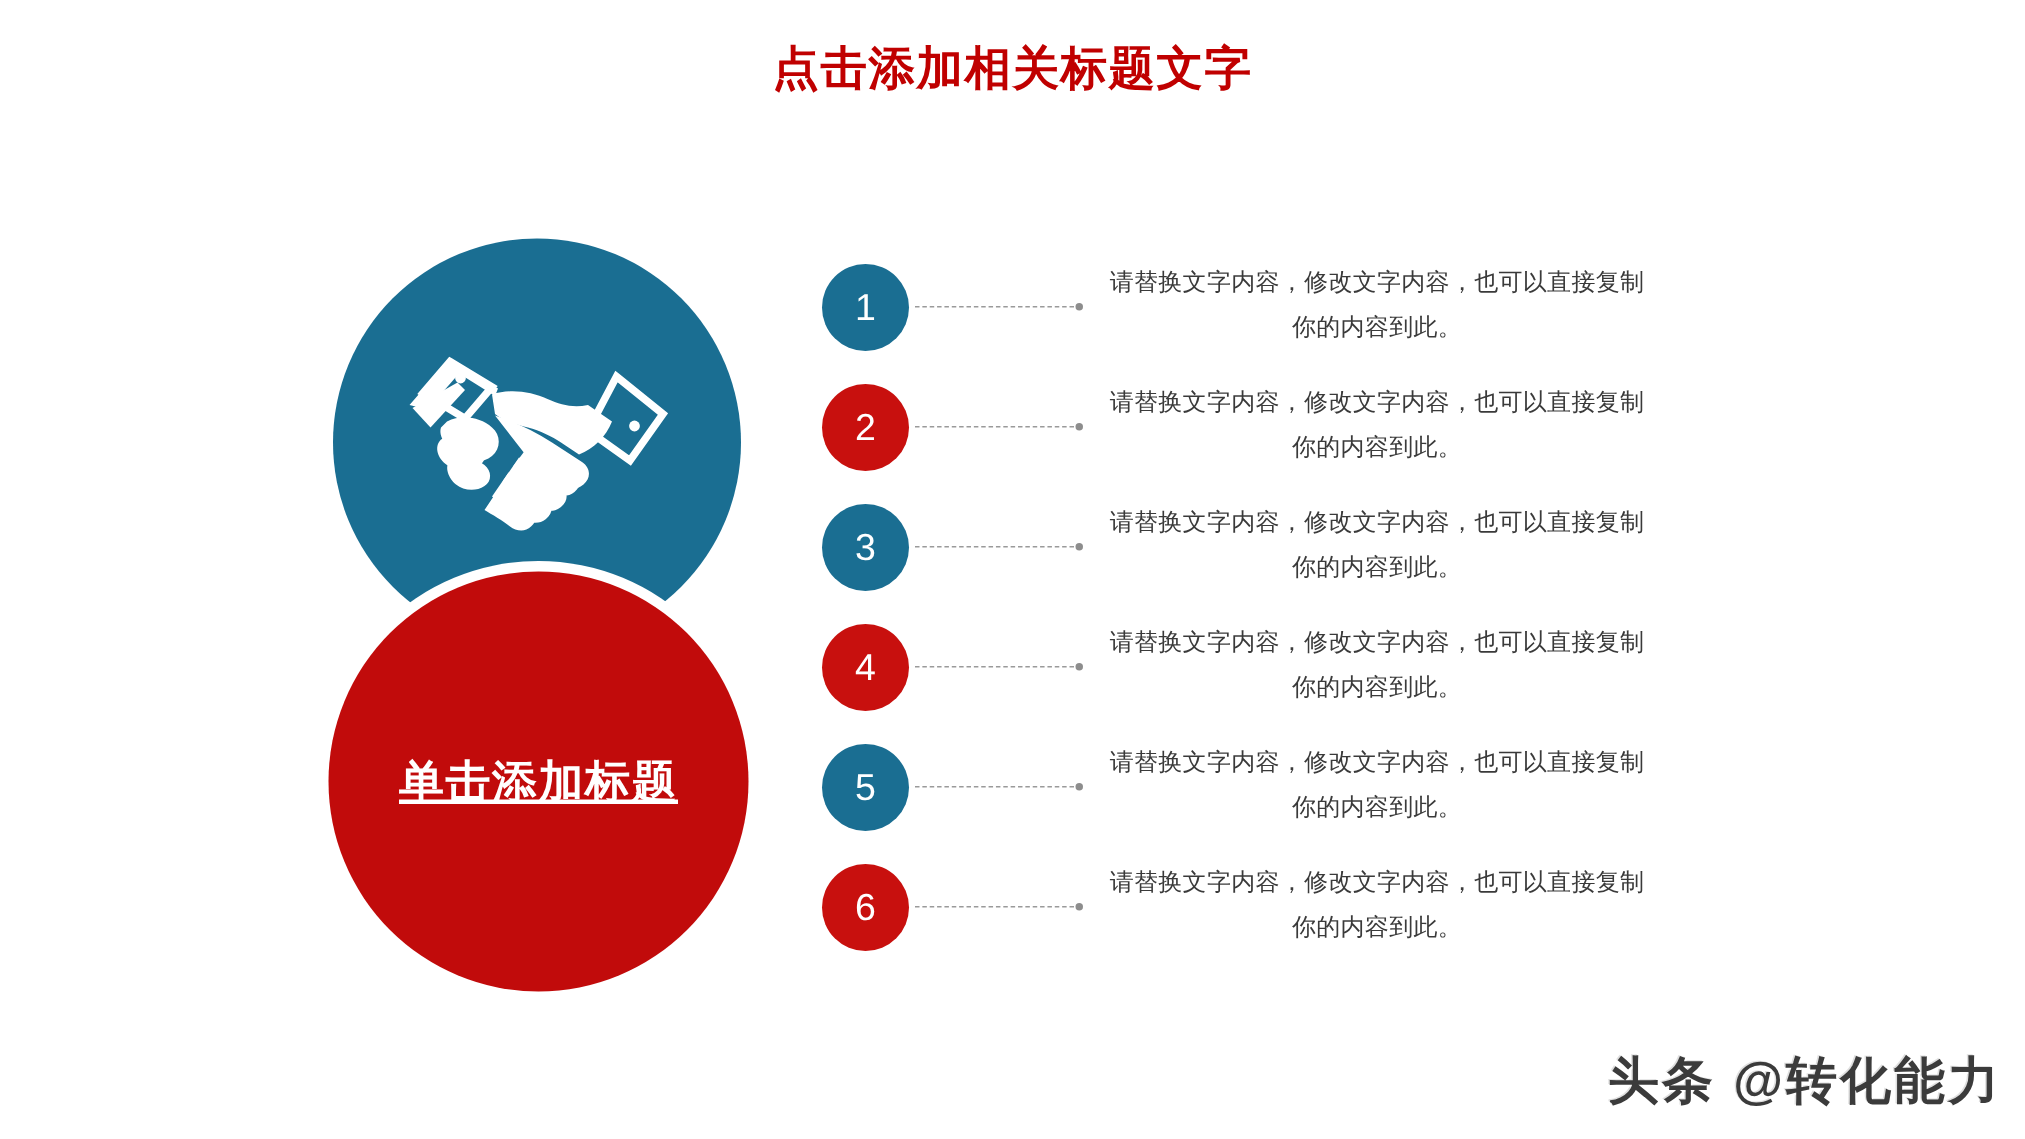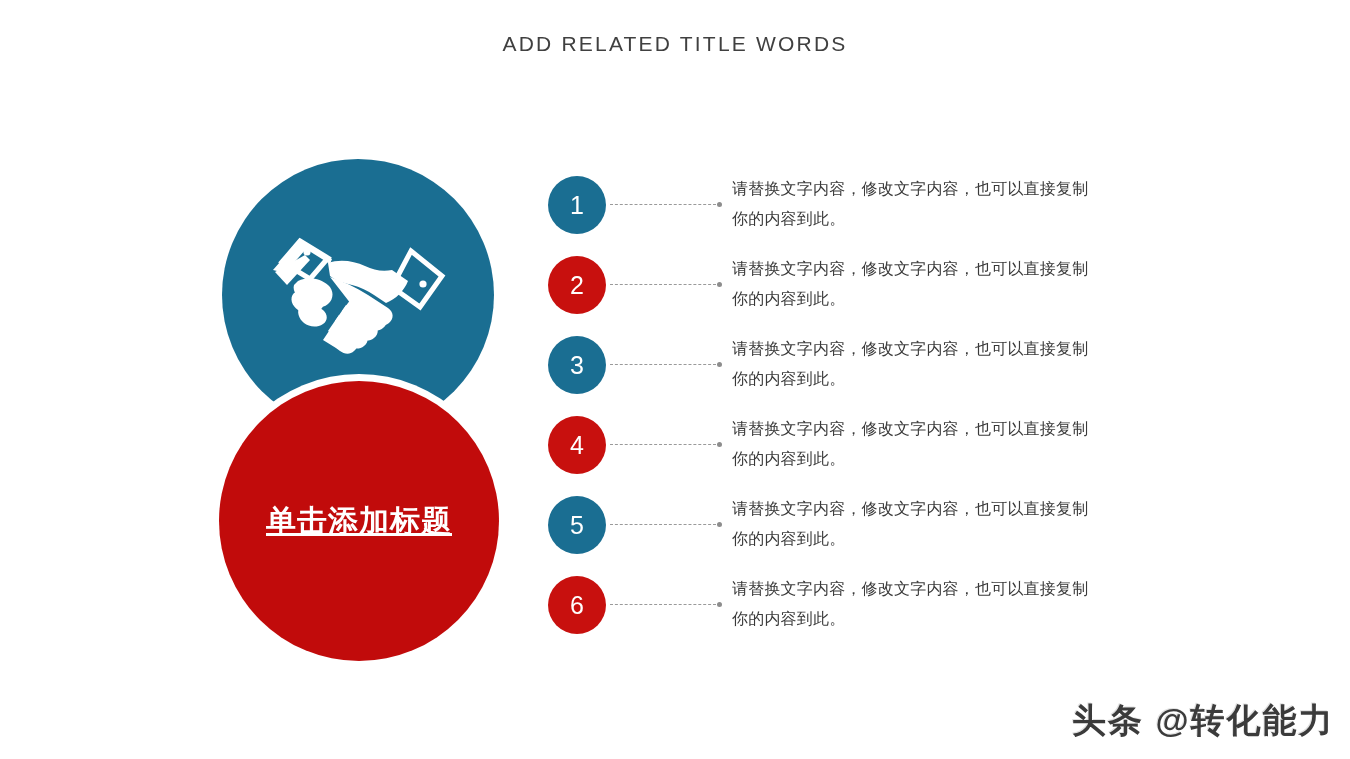--- a/index.html
+++ b/index.html
@@ -160,20 +160,21 @@
 
   .item-text {
     position: absolute;
     left: 184px;
     top: -2px;
     width: 372px;
     font-size: 16px;
     line-height: 30px;
     color: #3a3a3a;
     letter-spacing: 0.2px;
+    text-align: center;
   }
 
   
   .watermark {
     position: absolute;
     left: 1072px;
     top: 698px;
     font-size: 34px;
     font-weight: bold;
     color: #2b2b2b;
@@ -182,21 +183,21 @@
     opacity: 0.92;
     text-shadow: 1px 1px 0 rgba(255,255,255,0.85), -1px -1px 0 rgba(120,120,120,0.25);
   }
 </style>
 </head>
 <body>
 
 <div id="slide">
 
   <div class="header">
-    <div class="title-en">ADD RELATED TITLE WORDS</div>
+    <div class="title-cn">点击添加相关标题文字</div>
   </div>
 
   <div class="left-graphic">
 
     <div class="circle-icon">
       <div class="handshake-wrap">
         <svg viewBox="0 0 176 132" xmlns="http://www.w3.org/2000/svg" aria-hidden="true">
           <g fill="#ffffff">
 
             <path d="M3 41 L30 10 L62 30 L60 35 L36 20 L15 44 Z"></path>

